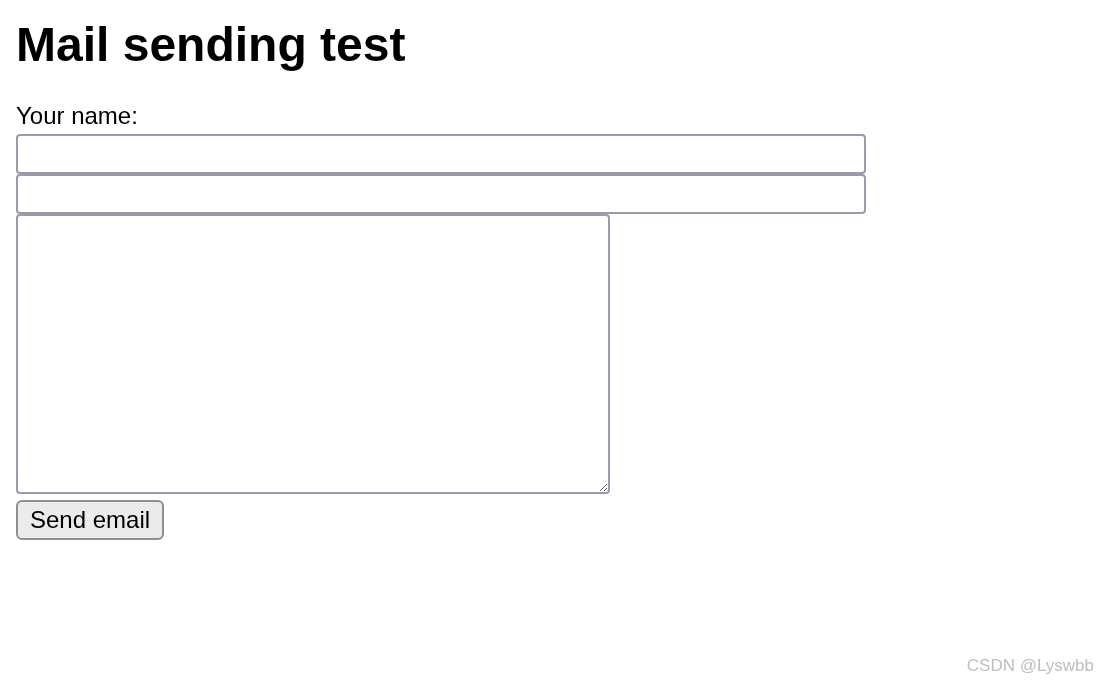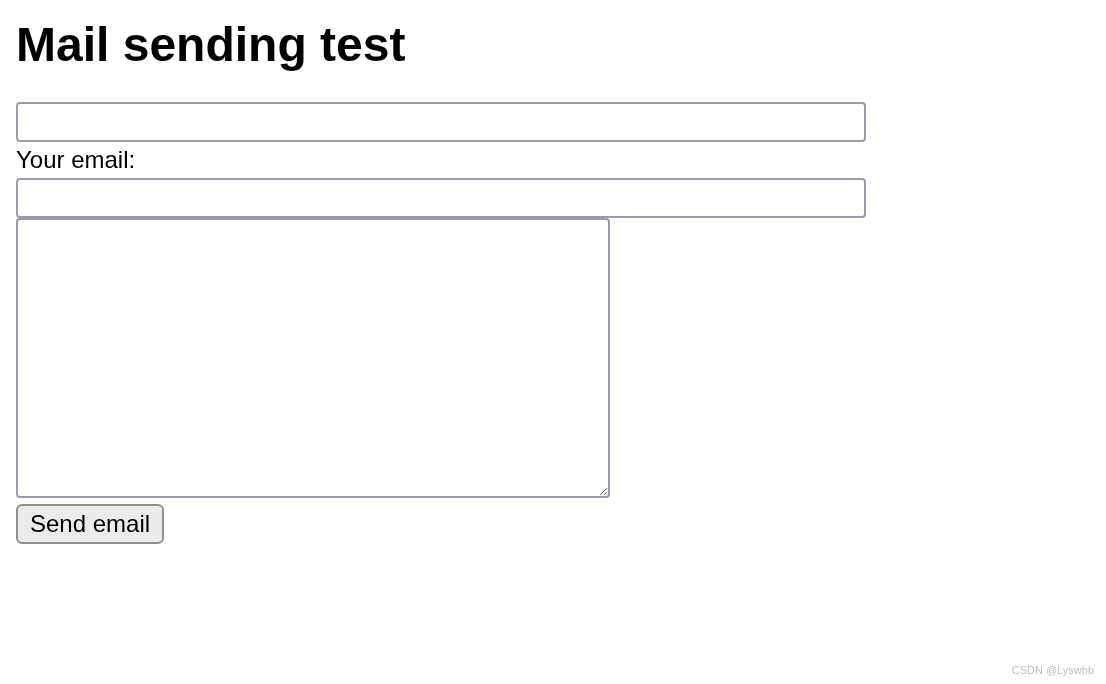--- a/index.html
+++ b/index.html
@@ -55,34 +55,34 @@
       font-size: 24px;
       padding: 4px 12px;
       cursor: pointer;
       font-family: inherit;
       text-align: center;
     }
     .watermark {
       position: fixed;
       bottom: 8px;
       right: 12px;
-      font-size: 11px;
+      font-size: 17px;
       color: #bfbfbf;
       font-family: Arial, sans-serif;
     }
   </style>
 </head>
 <body>
 
 <h1>Mail sending test</h1>
 
 <form>
+  <div class="field-label">Your name:</div>
   <input type="text" class="text-input" value="" style="">
 
-  <div class="field-label">Your email:</div>
   <input type="text" class="text-input" value="" style="">
 
   <textarea class="textarea-input" style=""></textarea>
 
   <button type="button" class="submit-button">Send email</button>
 </form>
 
 <div class="watermark">CSDN @Lyswbb</div>
 
 </body></html>

